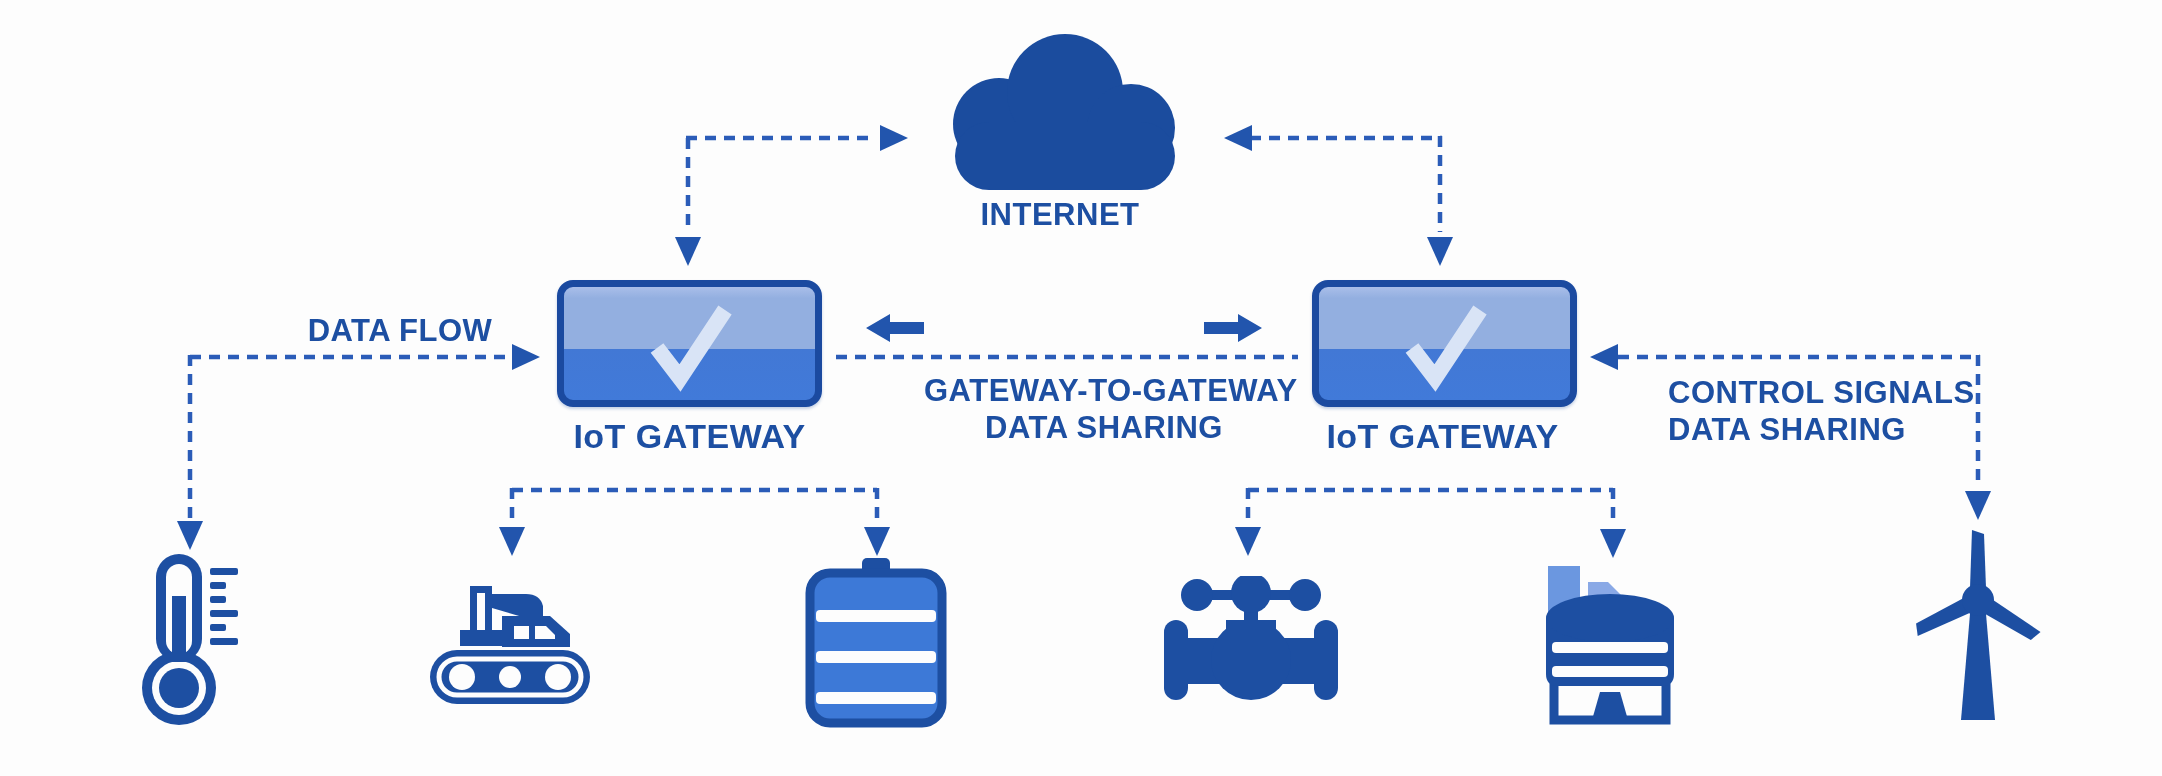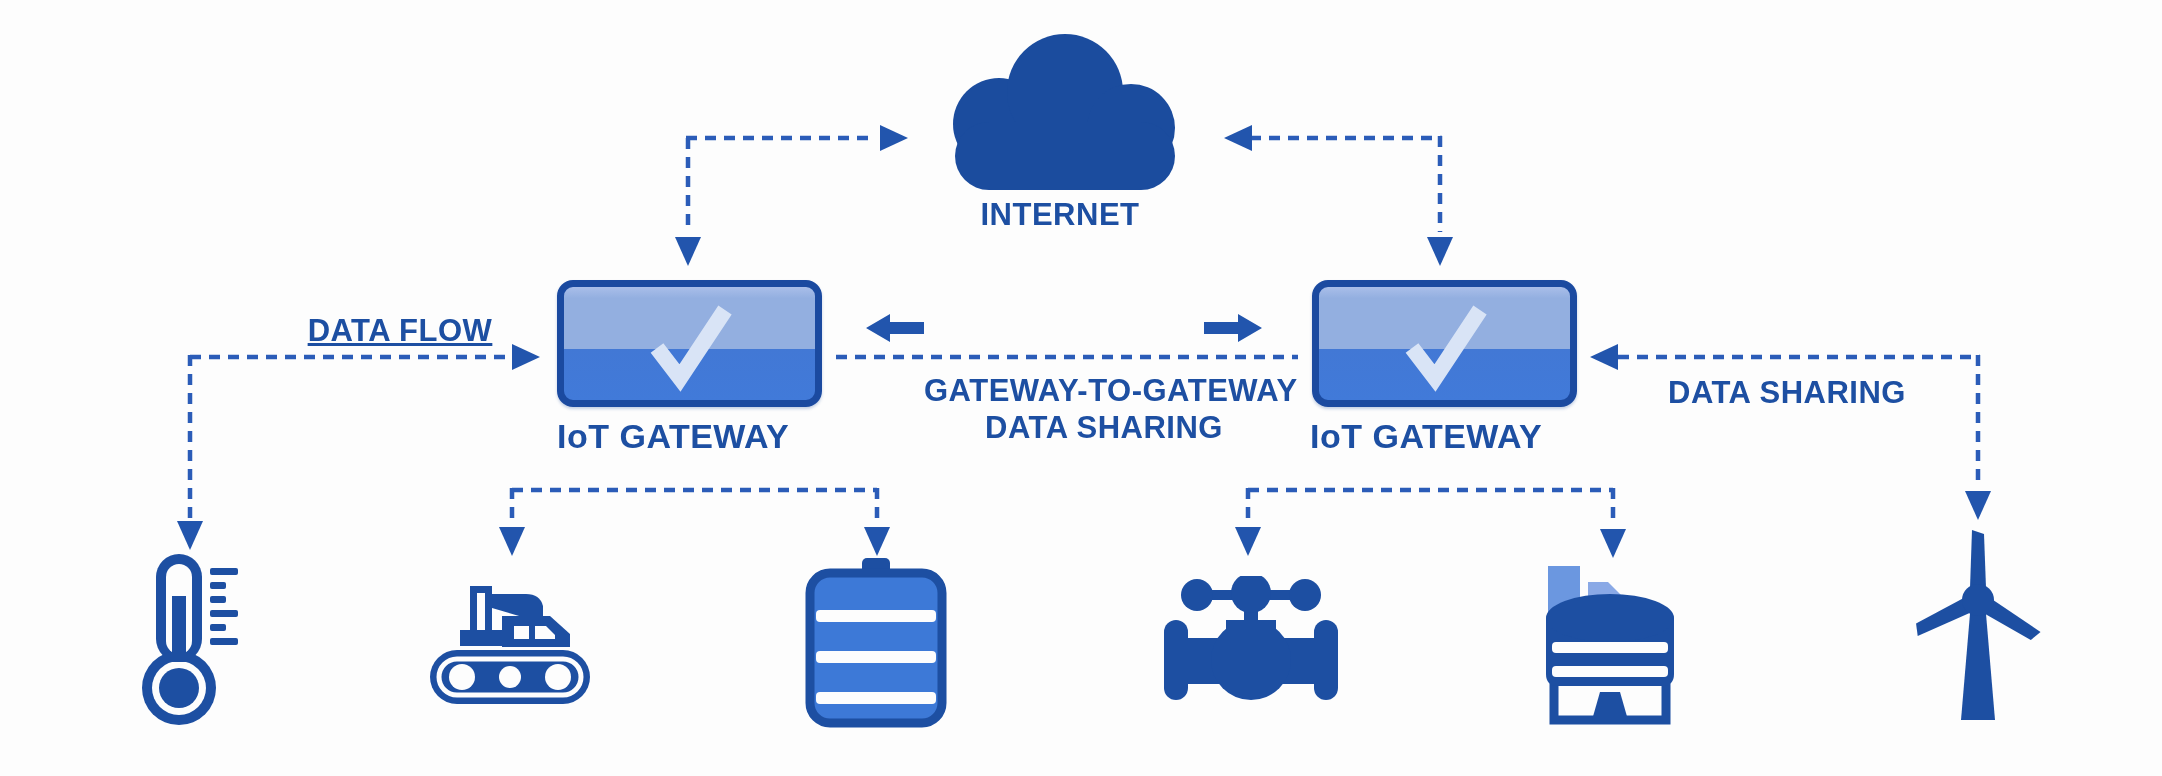--- a/index.html
+++ b/index.html
@@ -14,21 +14,21 @@
     font-size:31px;line-height:37px;white-space:nowrap;
   }
   .lbl.center{text-align:center;}
   .gateway-box{
     position:absolute;width:251px;height:113px;
     border:7px solid #1b4aa0;border-radius:16px;
     background:linear-gradient(180deg,#a9bee9 0%,#93afe0 10%,#93afe0 55%,#4278d5 55%,#417ad9 100%);
     box-shadow:0 2px 3px rgba(27,74,160,.25);
     display:flex;align-items:center;justify-content:center;
   }
-  .gw-label{position:absolute;width:265px;text-align:left;font-size:34px;}
+  .gw-label{position:absolute;width:265px;text-align:center;font-size:34px;}
   svg{display:block;}
 </style>
 </head>
 <body>
 
 <div id="canvas">
 
   <svg class="abs" style="left:0;top:0;" width="2162" height="776" viewBox="0 0 2162 776">
     <g stroke="#2b5cb8" stroke-width="4.5" stroke-dasharray="11 8" fill="none">
 
@@ -105,28 +105,29 @@
   </div>
   <div class="abs lbl gw-label" style="left:557px;top:418px;">IoT GATEWAY</div>
 
   <div class="gateway-box" style="left:1312px;top:280px;">
     <svg width="110" height="100" viewBox="0 0 110 100" style="margin-top:8px">
       <path d="M22 50 L45 80 L90 12" stroke="#d9e4f6" stroke-width="16" fill="none"></path>
     </svg>
   </div>
   <div class="abs lbl gw-label" style="left:1310px;top:418px;">IoT GATEWAY</div>
 
-  <div class="abs lbl center" style="left:290px;top:312px;width:220px;text-decoration:underline;">DATA FLOW</div>
+  <div class="abs lbl center" style="left:290px;top:312px;width:220px;">DATA FLOW</div>
 
   <div class="abs lbl center" style="left:924px;top:372px;width:360px;">
     <div>GATEWAY-TO-GATEWAY</div>
     <div>DATA SHARING</div>
   </div>
 
   <div class="abs lbl" style="left:1668px;top:374px;">
+    <div>CONTROL SIGNALS</div>
     <div>DATA SHARING</div>
   </div>
 
   <div class="abs" style="left:140px;top:552px;">
     <svg width="100" height="178" viewBox="0 0 100 178">
       <g fill="#1d4fa2">
         <rect x="16" y="2" width="46" height="108" rx="23"></rect>
         <circle cx="39" cy="136" r="37"></circle>
         <rect x="26" y="12" width="26" height="90" rx="13" fill="#fdfdfd"></rect>
         <circle cx="39" cy="136" r="27" fill="#fdfdfd"></circle>

